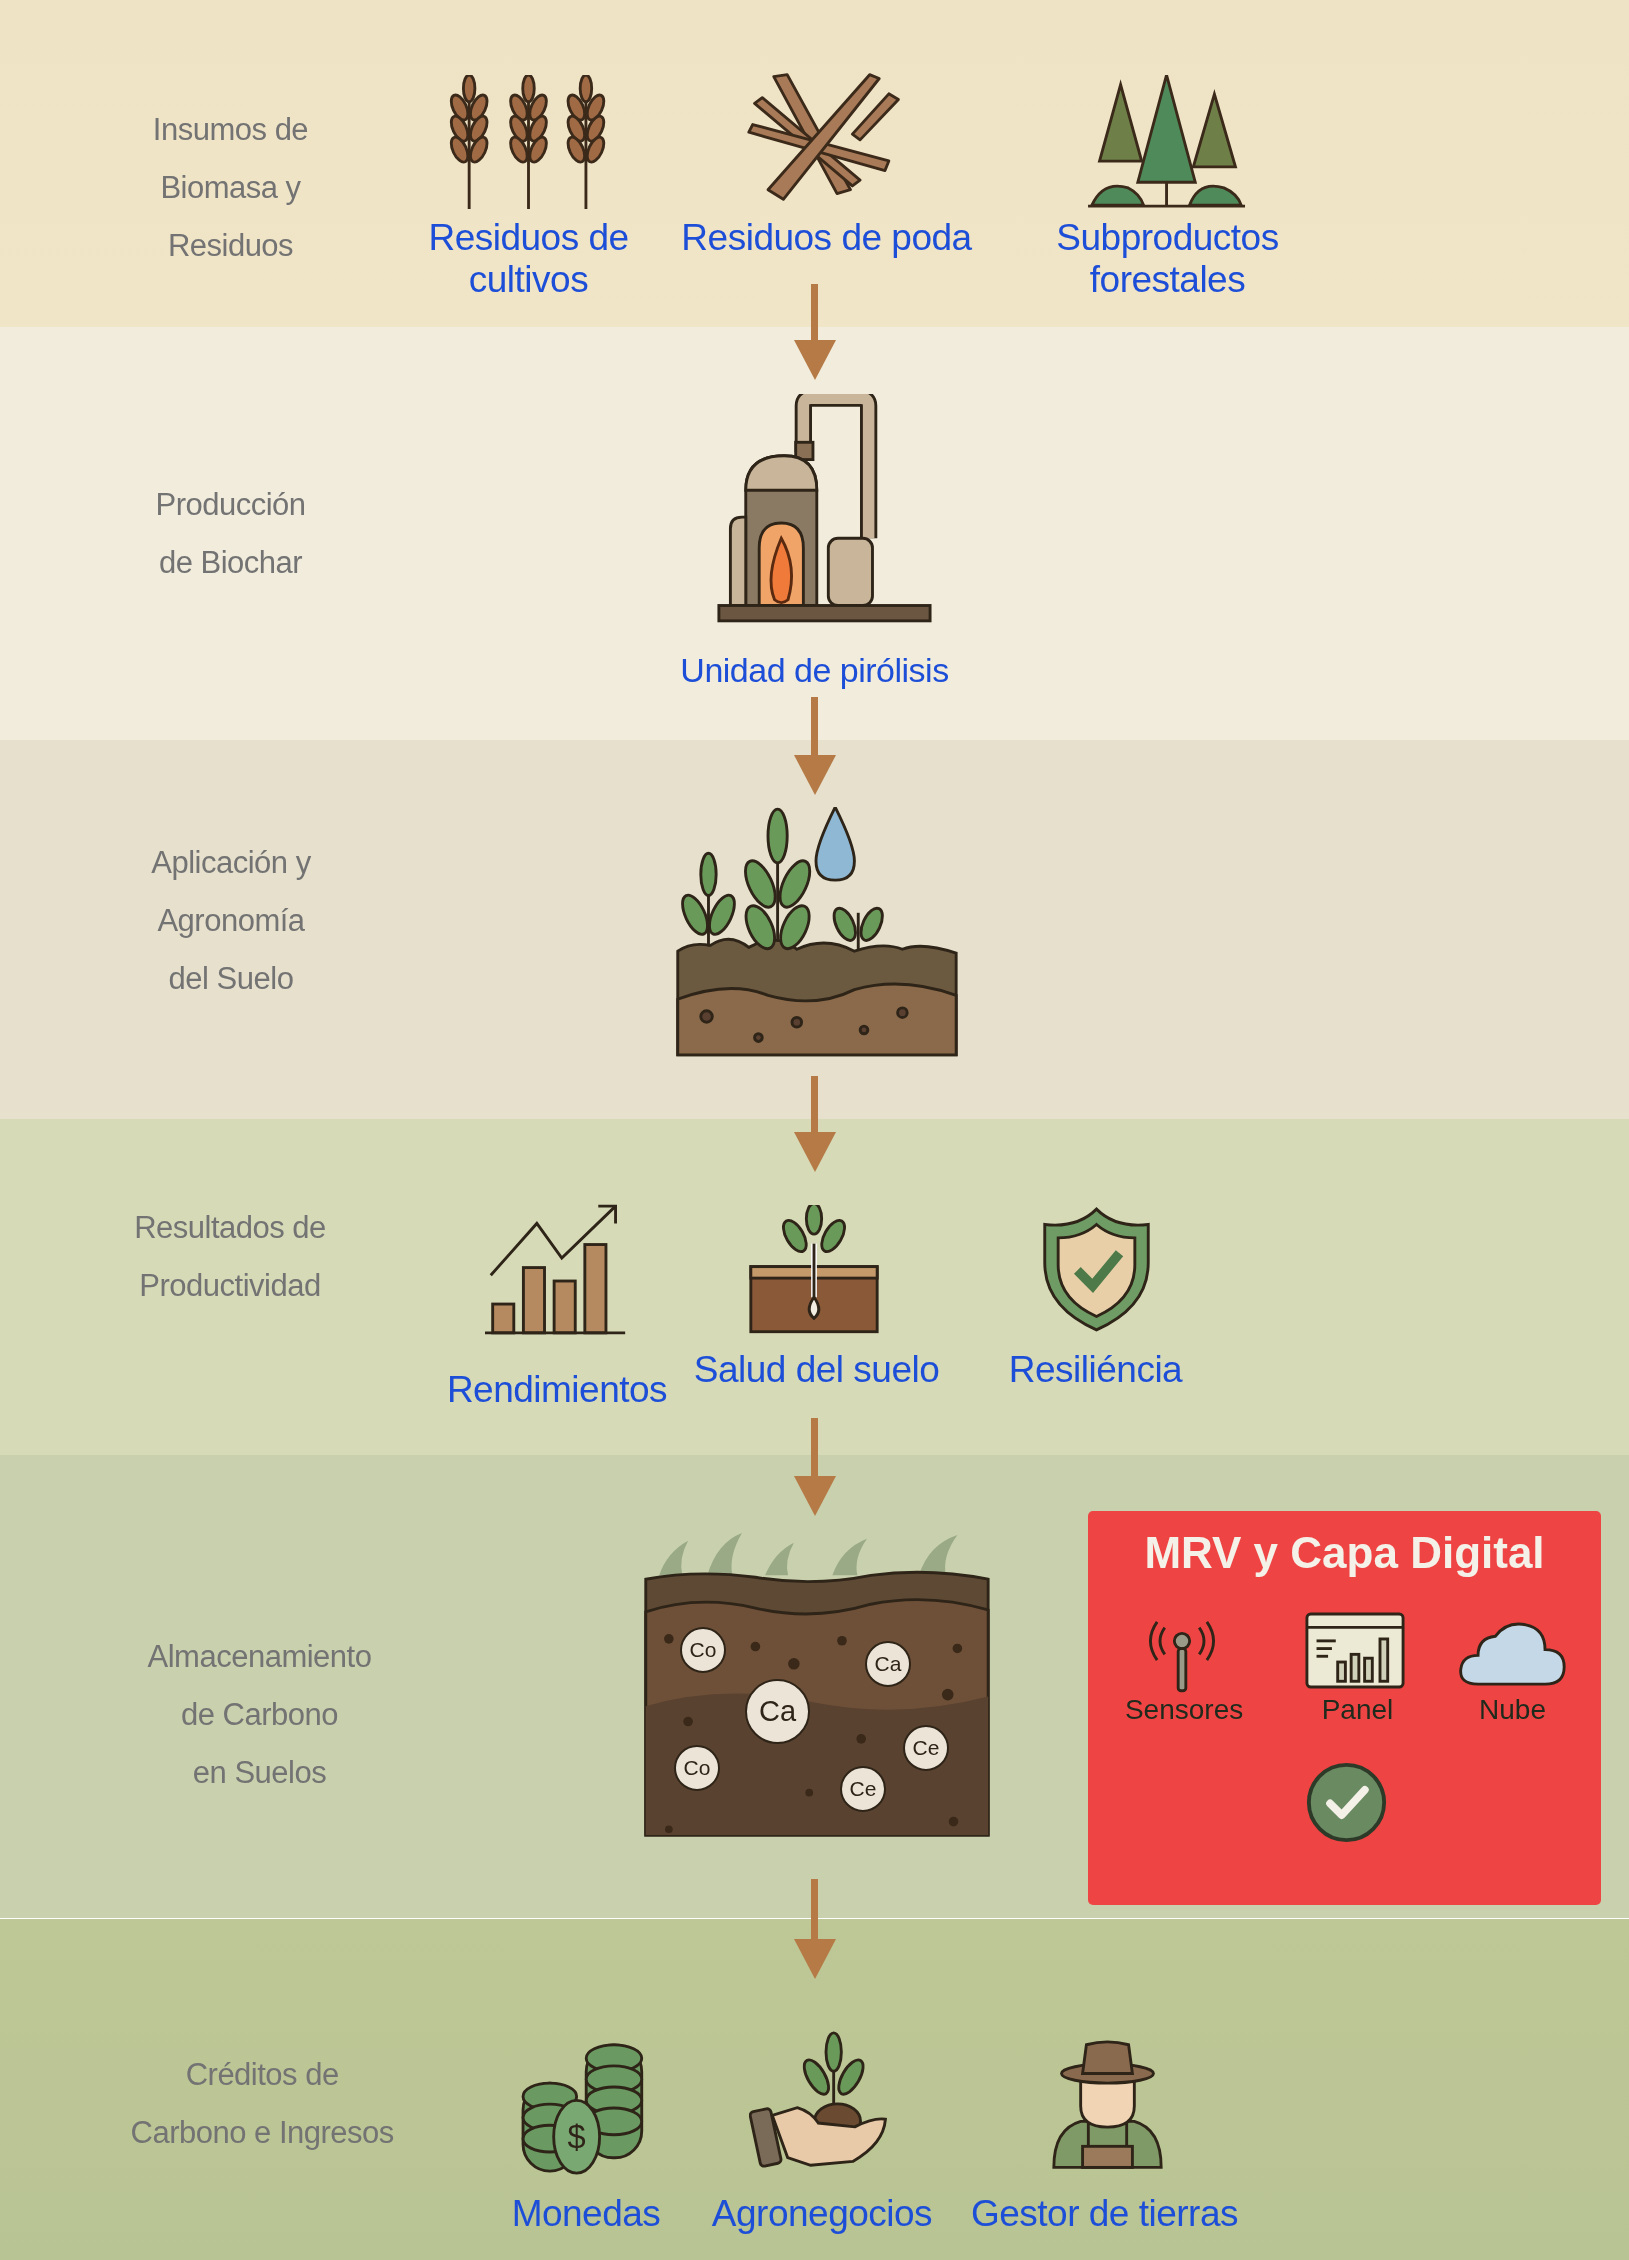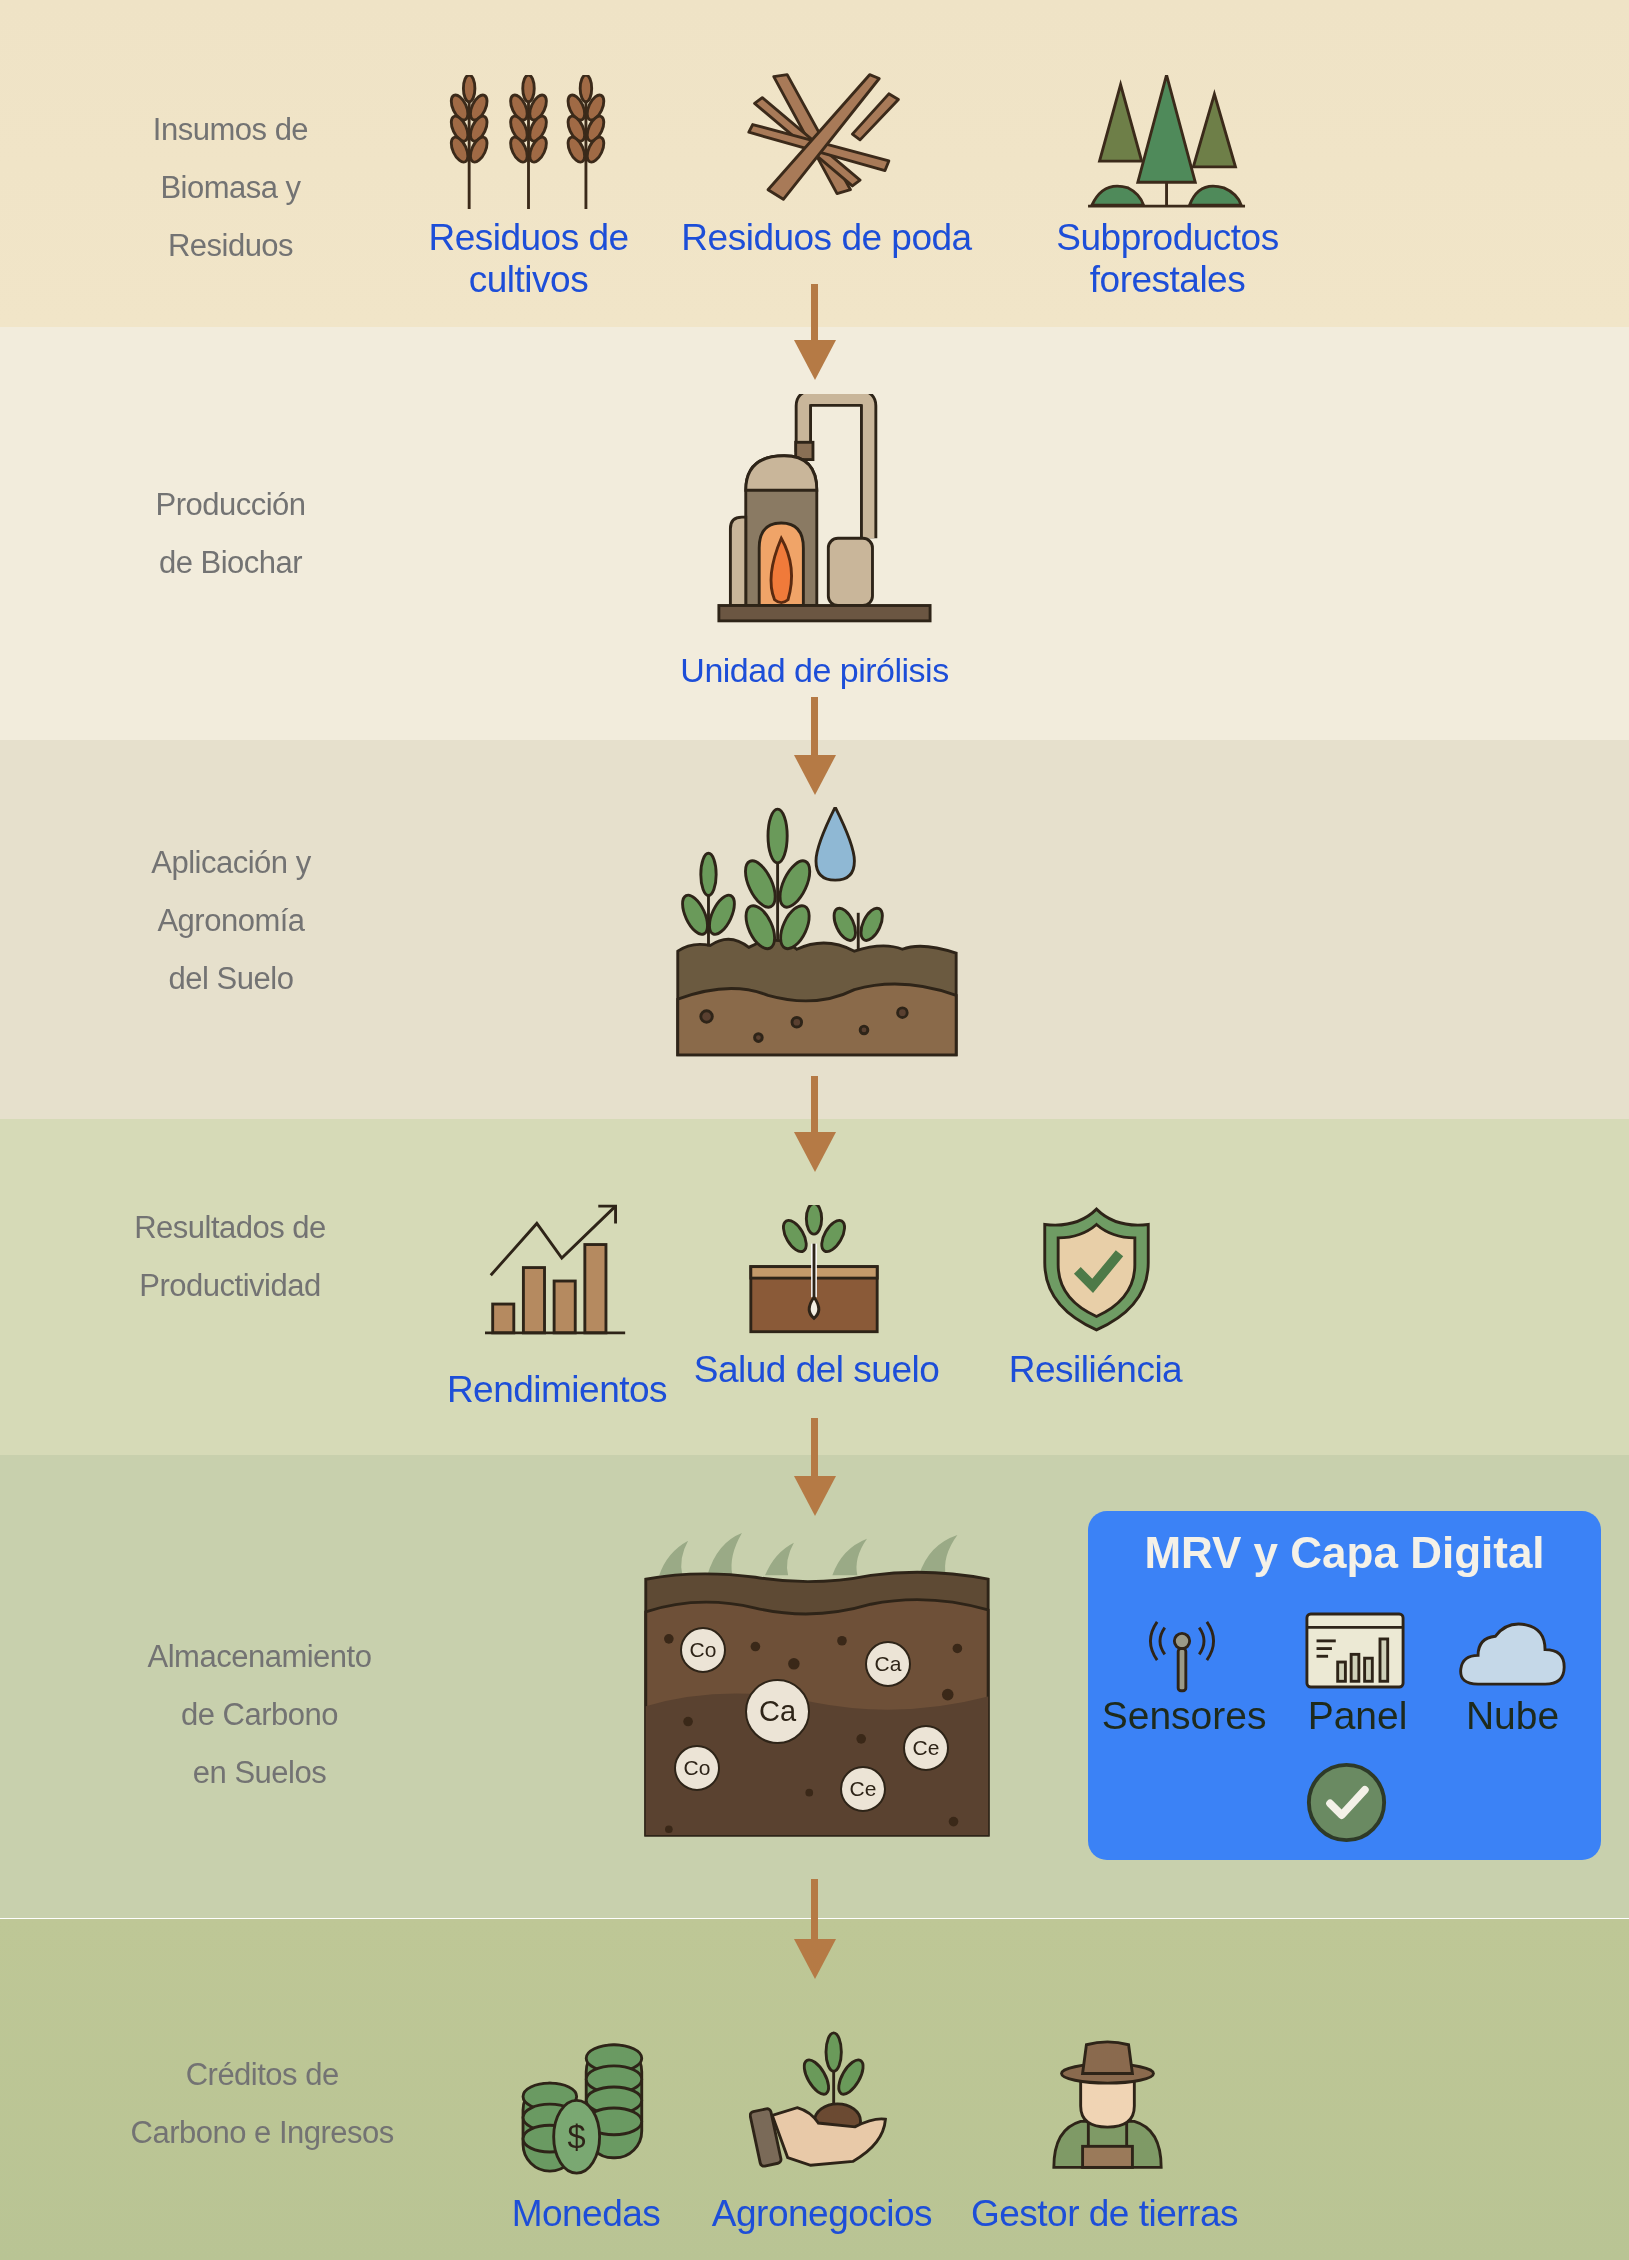--- a/index.html
+++ b/index.html
@@ -10,23 +10,23 @@
   .b3 { top:740px; height:379px; background:#e6e0cc; }
   .b4 { top:1119px; height:336px; background:#d6dab7; }
   .b5 { top:1455px; height:463px; background:#c8d0ad; }
   .b6 { top:1919px; height:342px; background:linear-gradient(#bec796,#b9c494); }
   .stage-title { position:absolute; color:#737373; font-weight:normal; text-align:center; font-size:31px; line-height:58px; letter-spacing:-0.5px; }
   .lbl { position:absolute; color:#1d4ed8; font-size:37px; line-height:42px; text-align:center; white-space:nowrap; letter-spacing:-0.5px; }
   .icon { position:absolute; }
   .arrow { position:absolute; left:805px; width:19px; }
   .arrow .shaft { position:absolute; left:5.8px; top:0; width:7.7px; background:#b57a45; }
   .arrow .head { position:absolute; left:-11.5px; width:0; height:0; border-left:21px solid transparent; border-right:21px solid transparent; border-top:40px solid #b57a45; }
-  .mrv { position:absolute; left:1088px; top:1511px; width:513px; height:349px; background:#3b82f6; border-radius:19px; }
+  .mrv { position:absolute; left:1088px; top:1511px; width:513px; height:394px; background:#ef4444; border-radius:5px; }
   .mrv-title { position:absolute; left:0; top:17.3px; width:513px; text-align:center; color:#f4f1e8; font-size:44px; font-weight:bold; }
-  .mrv-lbl { position:absolute; color:#1e2a1c; font-size:39px; text-align:center; }
+  .mrv-lbl { position:absolute; color:#1e2a1c; font-size:28px; text-align:center; }
 </style>
 </head>
 <body>
 
 <div class="band b1"></div>
 <div class="band b2"></div>
 <div class="band b3"></div>
 <div class="band b4"></div>
 <div class="band b5"></div>
 <div class="band b6"></div>

